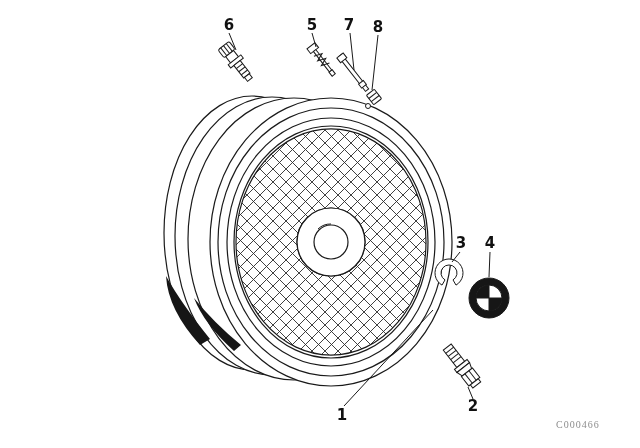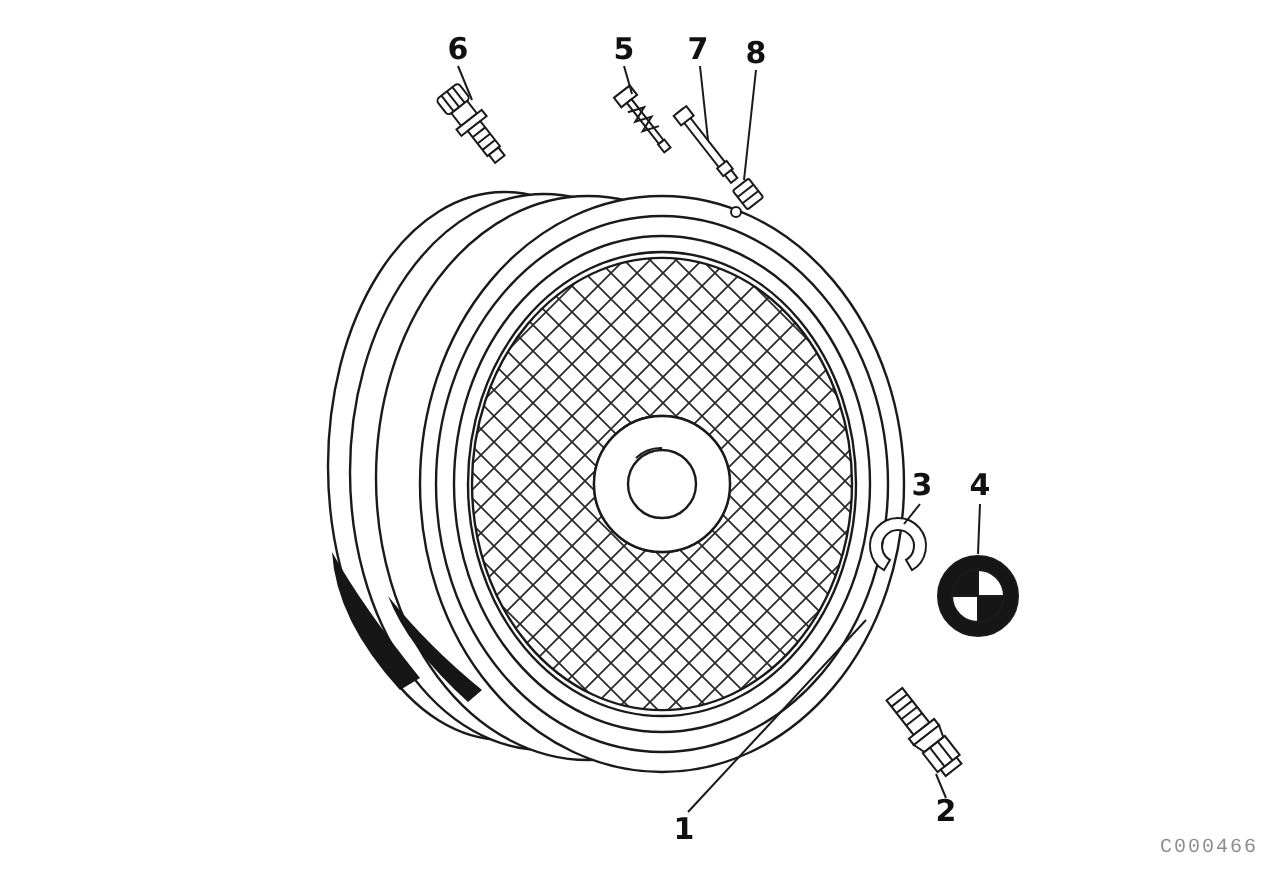--- a/index.html
+++ b/index.html
@@ -7,22 +7,22 @@
     position:relative;width:640px;height:448px;background:#ffffff;
     font-family:"DejaVu Sans", sans-serif;overflow:hidden;
   }
   .stage svg{position:absolute;left:0;top:0;}
   .callout{
     position:absolute;transform:translate(-50%,-50%);
     font-weight:700;font-size:15px;color:#111;line-height:1;cursor:pointer;
     user-select:none;
   }
   .code{
-    position:absolute;left:580px;top:419px;
-    font-family:Liberation Mono, monospace;font-size:10px;color:#8d8d8d;
+    position:absolute;left:556px;top:419px;
+    font-family:Liberation Serif, serif;font-size:10px;color:#8d8d8d;
     letter-spacing:1px;
   }
 </style>
 </head>
 <body>
 
 <div class="stage">
 
   <svg width="640" height="448" viewBox="0 0 640 448">
     <defs>

